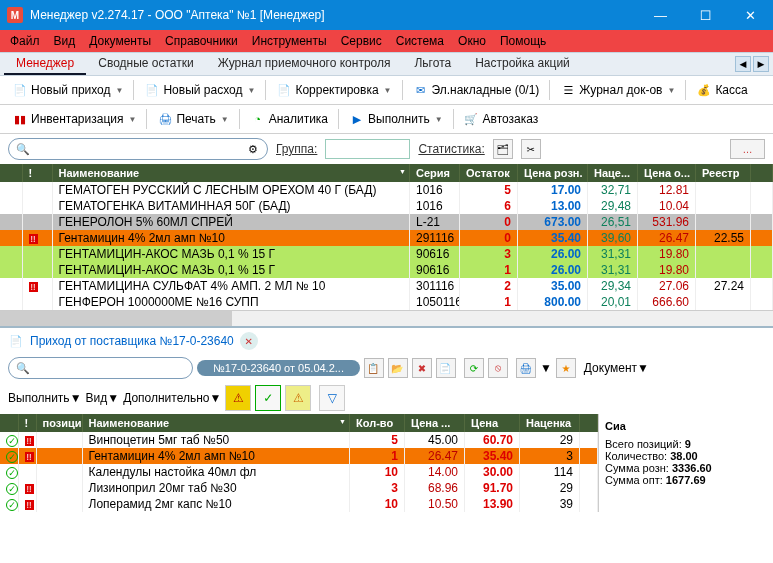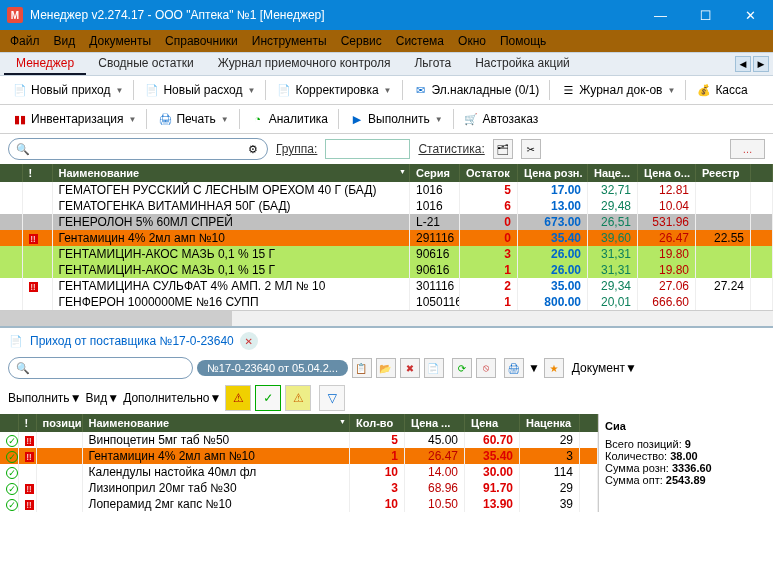--- a/index.html
+++ b/index.html
@@ -2,21 +2,21 @@
 <html><head>
 <meta charset="utf-8">
 <style>
 * { margin:0; padding:0; box-sizing:border-box; font-family:"Segoe UI",Tahoma,sans-serif; }
 body { width:773px; height:563px; background:#fff; overflow:hidden; font-size:12px; }
 .titlebar { height:30px; background:#0a84d8; display:flex; align-items:center; color:#fff; }
 .titlebar .appicon { width:16px; height:16px; margin:0 7px; background:#e74c3c; border-radius:2px; display:flex; align-items:center; justify-content:center; font-size:10px; font-weight:bold; }
 .titlebar .title { flex:1; font-size:12px; }
 .titlebar .winbtns { display:flex; }
 .titlebar .winbtn { width:45px; height:30px; display:flex; align-items:center; justify-content:center; font-size:13px; }
-.menubar { height:22px; display:flex; align-items:center; padding:0 4px; gap:2px; background:#a16207; }
+.menubar { height:22px; display:flex; align-items:center; padding:0 4px; gap:2px; background:#ef4444; }
 .menubar span { padding:2px 6px; }
 .tabbar { height:24px; background:#e8eef4; border-top:1px solid #c6d3de; border-bottom:1px solid #c6d3de; display:flex; align-items:center; padding-left:4px; position:relative; }
 .tabbar .tab { padding:3px 12px; color:#2a2a2a; }
 .tabbar .tab.active { color:#d60000; border-bottom:2px solid #0f172a; }
 .tabbar .navarr { position:absolute; right:4px; display:flex; gap:2px; }
 .tabbar .navarr span { width:16px; height:16px; background:#d8e6f2; border:1px solid #a0c0d8; display:flex; align-items:center; justify-content:center; font-size:9px; }
 .toolbar { padding:4px 8px; display:flex; flex-wrap:wrap; align-items:center; gap:4px; border-bottom:1px solid #d0d0d0; }
 .toolbar .btn { padding:2px 4px; display:flex; align-items:center; gap:3px; border-radius:2px; }
 .toolbar .sep { width:1px; height:20px; background:#d0d0d0; margin:0 2px; }
 .toolbar .drop { font-size:8px; color:#666; margin-left:2px; }
@@ -40,21 +40,21 @@
 tr.orange td { background:#f47500; color:#000; }
 tr.lime td { background:#b4e864; }
 .flag { background:#d00; color:#fff; font-size:9px; padding:0 2px; }
 .scrollh { height:16px; background:#f0f0f0; border-top:1px solid #ccc; position:relative; }
 .scrollh::before { content:""; position:absolute; left:0; width:30%; height:100%; background:#cdcdcd; }
 .secpane { border-top:2px solid #a0b8c8; }
 .sechead { padding:4px 8px; display:flex; align-items:center; gap:6px; }
 .sechead .ttl { color:#0066cc; }
 .sechead .close { width:18px; height:18px; border-radius:9px; background:#dee; display:flex; align-items:center; justify-content:center; font-size:10px; color:#c33; }
 .toolbar2 { padding:3px 8px; display:flex; align-items:center; gap:4px; }
-.pill { background:#668da8; color:#fff; border-radius:10px; padding:2px 10px; font-size:11px; }
+.pill { background:#668da8; color:#fff; border-radius:10px; padding:2px 16px; font-size:11px; }
 .sqbtn { width:26px; height:26px; border:1px solid #ccc; background:#f7f7f7; display:flex; align-items:center; justify-content:center; font-size:12px; }
 .sqbtn.yel { background:#f0d000; color:#a00; }
 .sqbtn.grn { border-color:#0a0; color:#0a0; }
 .sqbtn.org { background:#ee8; color:#c60; }
 .botwrap { display:flex; }
 .botleft { flex:1; overflow:hidden; }
 .botright { width:175px; border-left:1px solid #ccc; padding:6px 6px; font-size:11px; }
 .botright .hd { font-weight:bold; }
 th.th2 { background:#3f5933; }
 .chk { width:12px; height:12px; border:1px solid #0a0; border-radius:6px; display:inline-block; color:#0a0; font-size:9px; text-align:center; line-height:10px; }
@@ -428,16 +428,16 @@
             </tr>
           </tbody>
       </table>
     </div>
     <div class="botright">
       <div class="hd">Сиа</div>
       <div style="height:6px"></div>
       <div><span>Всего позиций:</span> <b>9</b></div>
       <div><span>Количество:</span> <b>38.00</b></div>
       <div><span>Сумма розн:</span> <b>3336.60</b></div>
-      <div><span>Сумма опт:</span> <b>2543.89</b></div>
+      <div><span>Сумма опт:</span> <b>1677.69</b></div>
     </div>
   </div>
 </div>
 
 </body></html>

